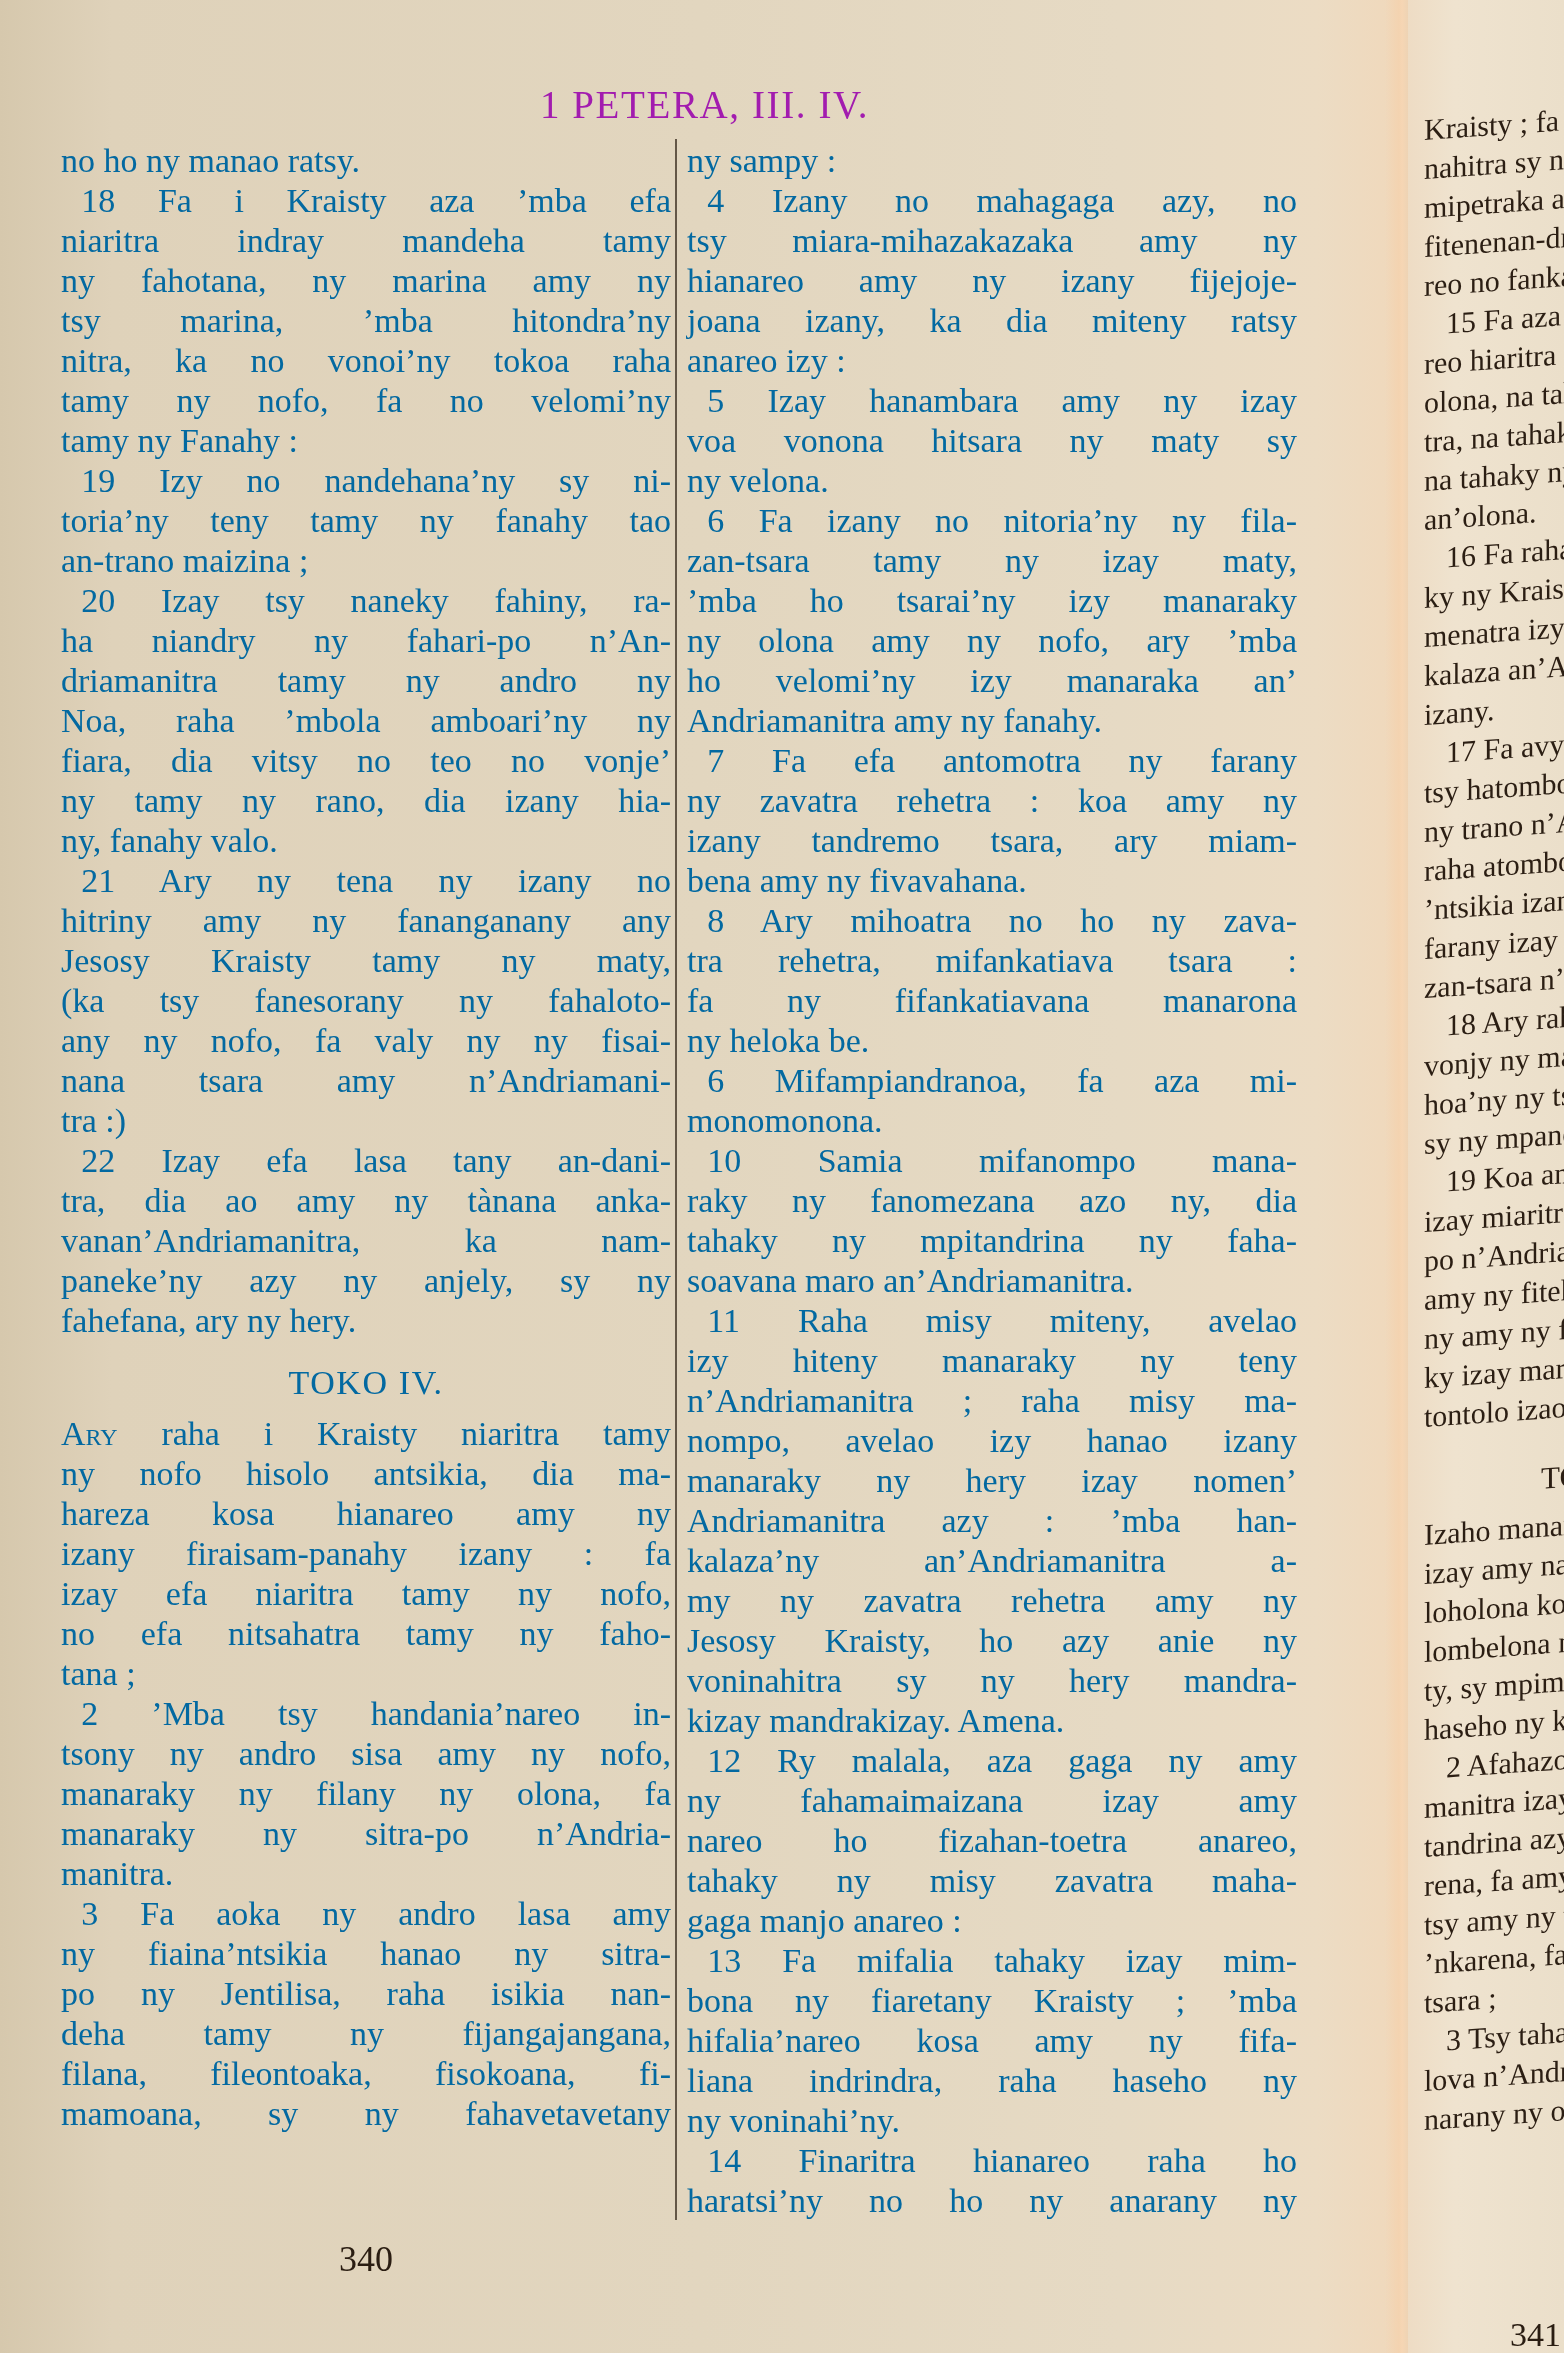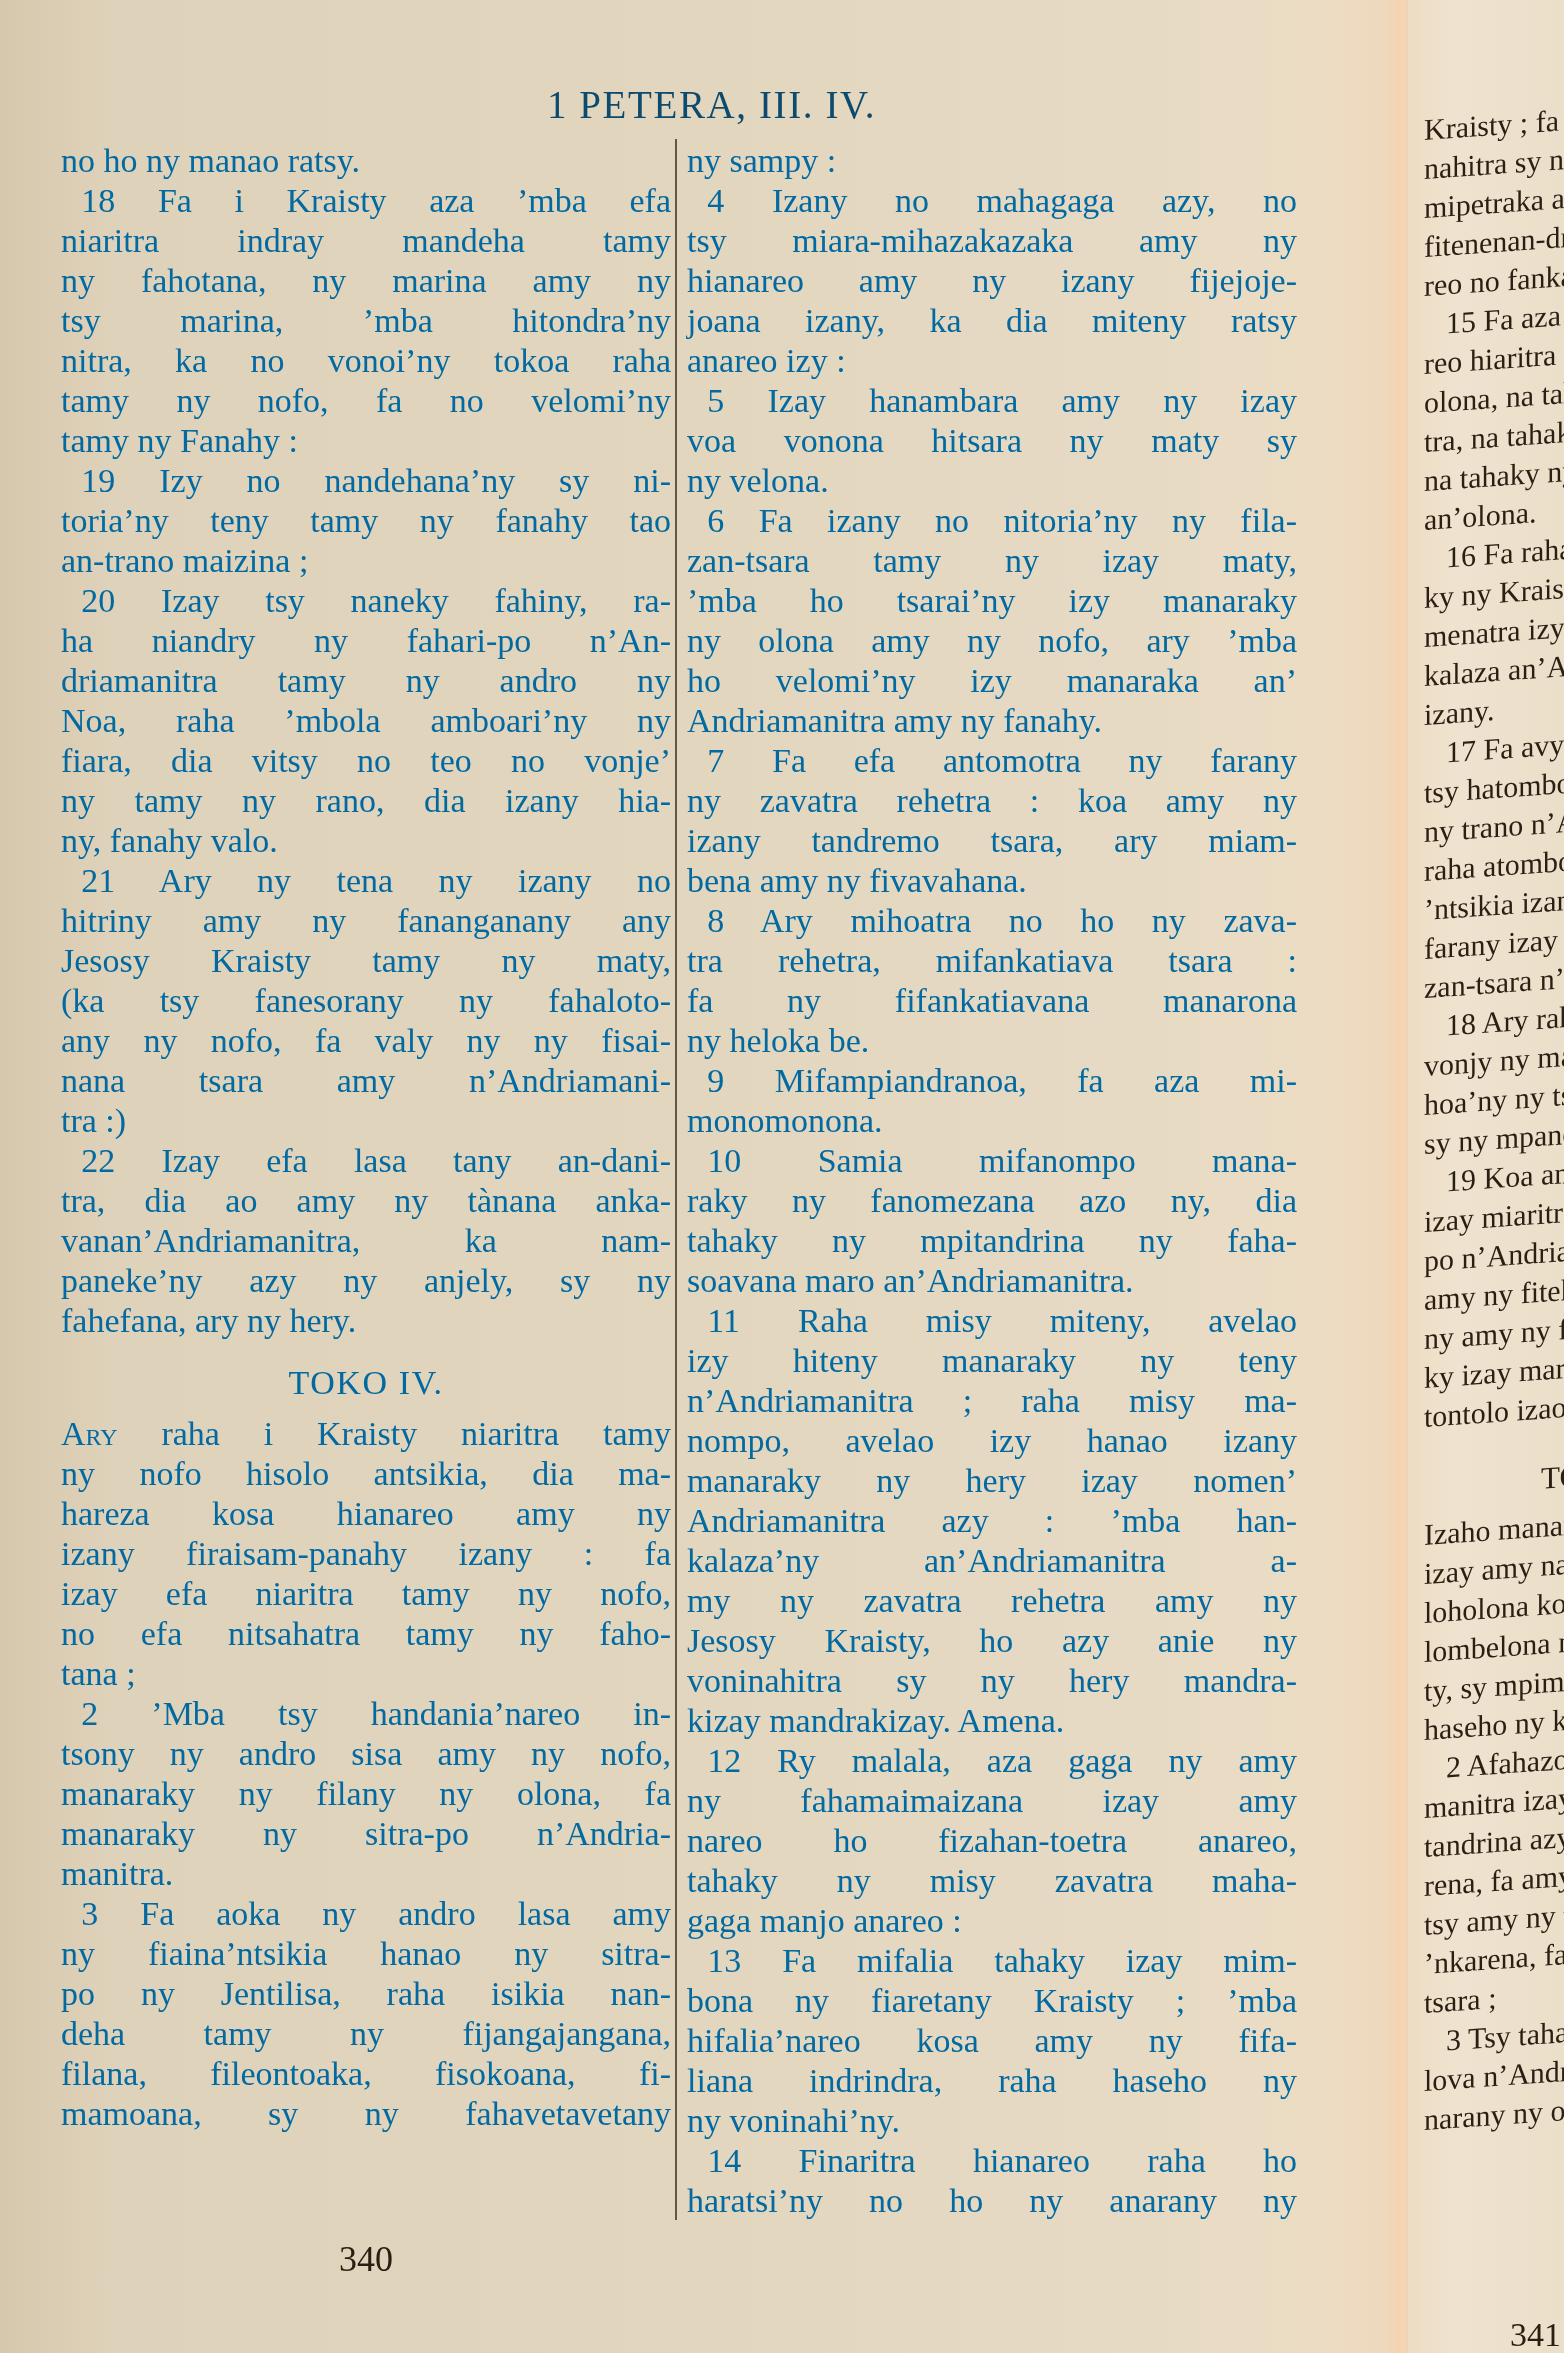--- a/index.html
+++ b/index.html
@@ -18,23 +18,23 @@
   .gutter {
     position: absolute; left: 1385px; top: 0; width: 31px; height: 2354px;
     background: linear-gradient(90deg, rgba(230,200,160,0) 0%, #f3d3b0 45%, #f6d6b4 55%, rgba(240,215,185,0.4) 100%);
   }
   .page-right {
     position: absolute; left: 1408px; top: 0; width: 156px; height: 2354px;
     background: linear-gradient(90deg, #eedcc4 0%, #efe3cf 30%, #ebdfca 100%);
     overflow: hidden;
   }
   .running-head {
-    position: absolute; left: 11px; width: 1401px; top: 82px; text-align: center;
+    position: absolute; left: 4px; width: 1401px; top: 82px; text-align: center;
     font-family: "Liberation Serif", "DejaVu Serif", serif;
-    font-size: 39px; letter-spacing: 1.6px; color: #0c4a6e;
+    font-size: 39px; letter-spacing: 1.6px; color: #a21caf;
   }
   .col {
     position: absolute; top: 141px; width: 610px;
     font-family: "Liberation Serif", "DejaVu Serif", serif;
     font-size: 34px; line-height: 40px; color: #0369a1;
     text-align: justify;
   }
   .col-left { left: 61px; }
   .col-right { left: 687px; }
   .rule {
@@ -148,21 +148,21 @@
         <span class="line">ho velomi’ny izy manaraka an’</span>
         <span class="line last">Andriamanitra amy ny fanahy.</span>
         <span class="line indent">7 Fa efa antomotra ny farany</span>
         <span class="line">ny zavatra rehetra : koa amy ny</span>
         <span class="line">izany tandremo tsara, ary miam-</span>
         <span class="line last">bena amy ny fivavahana.</span>
         <span class="line indent">8 Ary mihoatra no ho ny zava-</span>
         <span class="line">tra rehetra, mifankatiava tsara :</span>
         <span class="line">fa ny fifankatiavana manarona</span>
         <span class="line last">ny heloka be.</span>
-        <span class="line indent">9 Mifampiandranoa, fa aza mi-</span>
+        <span class="line indent">6 Mifampiandranoa, fa aza mi-</span>
         <span class="line last">monomonona.</span>
         <span class="line indent">10 Samia mifanompo mana-</span>
         <span class="line">raky ny fanomezana azo ny, dia</span>
         <span class="line">tahaky ny mpitandrina ny faha-</span>
         <span class="line last">soavana maro an’Andriamanitra.</span>
         <span class="line indent">11 Raha misy miteny, avelao</span>
         <span class="line">izy hiteny manaraky ny teny</span>
         <span class="line">n’Andriamanitra ; raha misy ma-</span>
         <span class="line">nompo, avelao izy hanao izany</span>
         <span class="line">manaraky ny hery izay nomen’</span>

